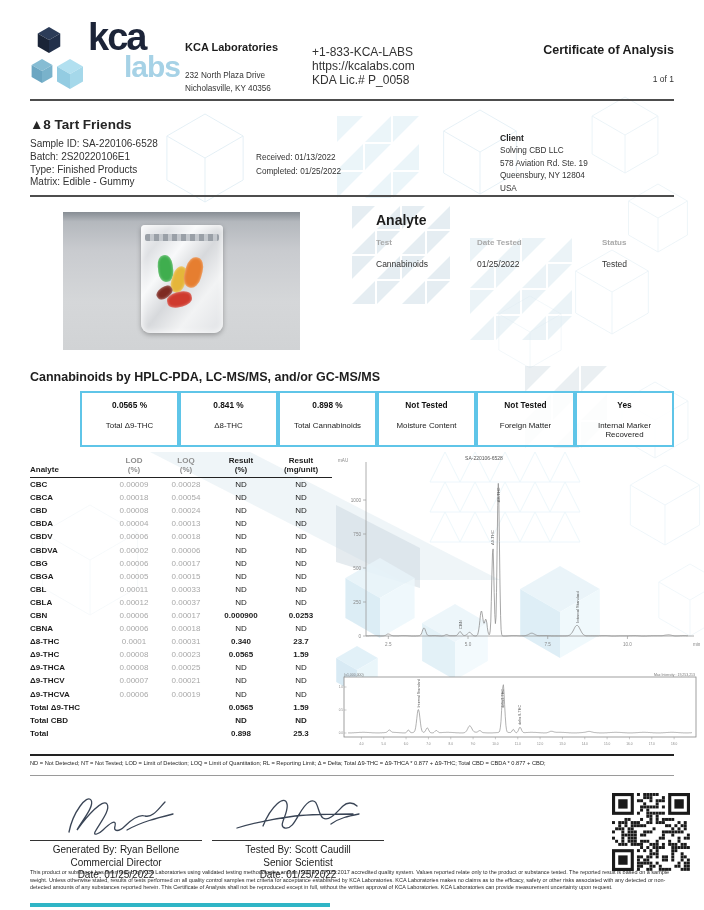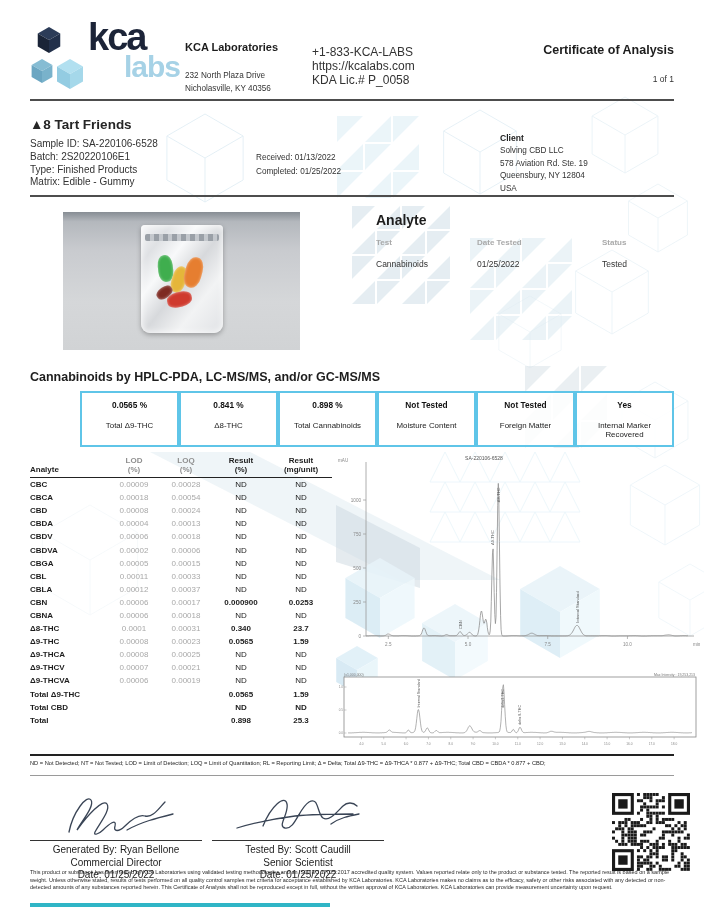--- a/index.html
+++ b/index.html
@@ -404,20 +404,27 @@
             <td class="a">CBDV</td>
             <td class="gray">0.00006</td>
             <td class="gray">0.00018</td>
             <td>ND</td>
             <td>ND</td>
           </tr>
           <tr>
             <td class="a">CBDVA</td>
             <td class="gray">0.00002</td>
             <td class="gray">0.00006</td>
+            <td>ND</td>
+            <td>ND</td>
+          </tr>
+          <tr>
+            <td class="a">CBG</td>
+            <td class="gray">0.00006</td>
+            <td class="gray">0.00017</td>
             <td>ND</td>
             <td>ND</td>
           </tr>
           <tr>
             <td class="a">CBGA</td>
             <td class="gray">0.00005</td>
             <td class="gray">0.00015</td>
             <td>ND</td>
             <td>ND</td>
           </tr>

